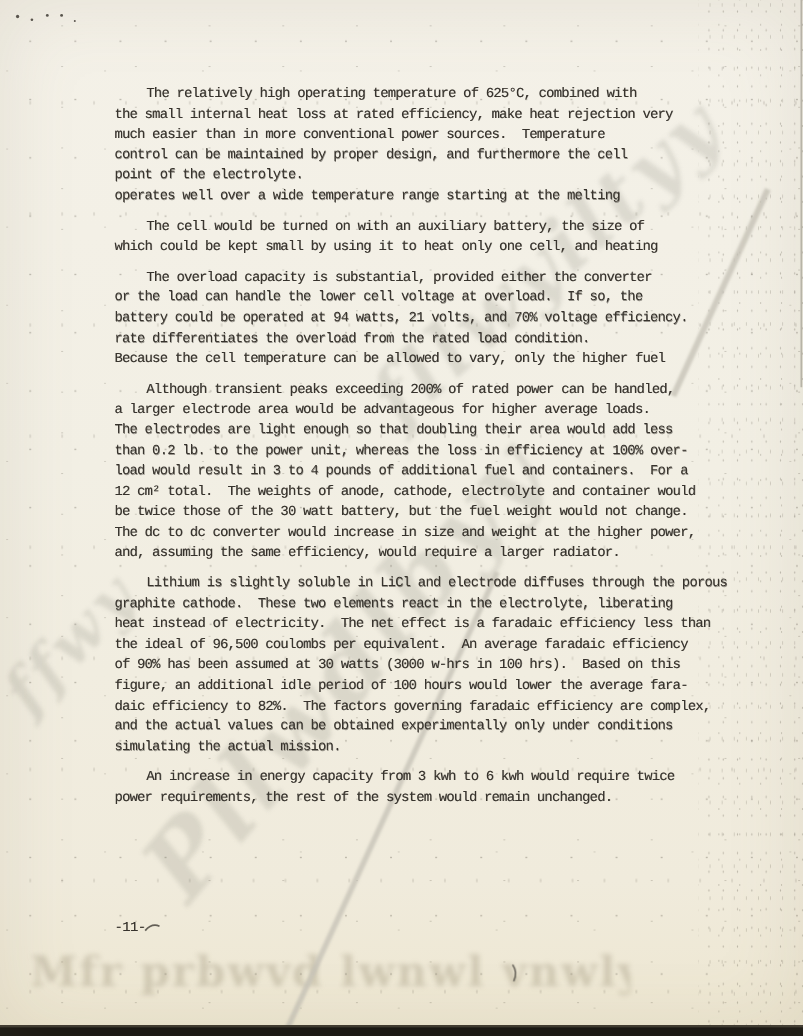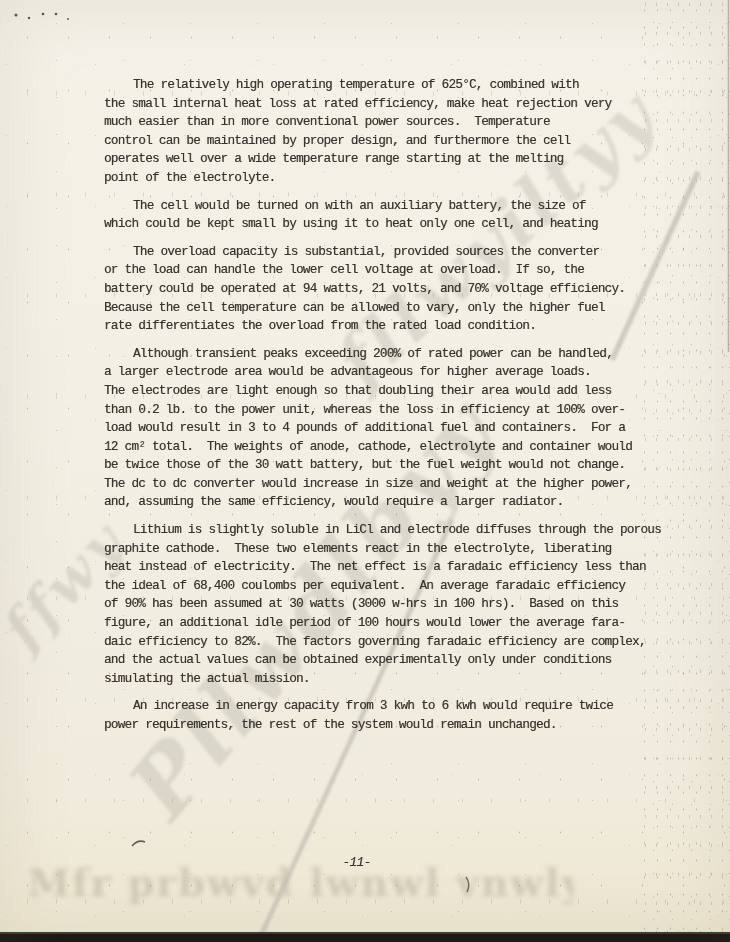--- a/index.html
+++ b/index.html
@@ -46,25 +46,24 @@
   }
   .doc-body .paragraph{margin:0 0 9px 0;}
   .doc-body .line{
     white-space:pre;
     font-size:12.6px;line-height:18.6px;letter-spacing:-0.7px;
     text-shadow:0.4px 0.4px 0.5px rgba(55,51,45,.5);
   }
   .doc-body .paragraph .line:first-child{text-indent:29px;}
 
   .page-number{
-    position:absolute;top:856px;left:104px;width:505px;text-align:center;
+    position:absolute;top:836px;left:104px;width:505px;
     color:#37332d;font-family:"Liberation Mono","DejaVu Sans Mono",monospace;
     font-size:12.6px;letter-spacing:-0.5px;
     text-shadow:0.4px 0.4px 0.5px rgba(55,51,45,.5);
-    font-style:italic;
   }
 
   
   .wm{
     position:absolute;pointer-events:none;
     font-family:"DejaVu Serif","Liberation Serif",serif;
     font-style:italic;font-weight:bold;
     color:rgba(109,105,92,.17);
     filter:blur(1.8px);
     letter-spacing:5px;white-space:pre;
@@ -123,50 +122,50 @@
       </filter>
     </defs>
   </svg>
 
   <div class="doc-body">
       <div class="paragraph">
         <div class="line">The relatively high operating temperature of 625°C, combined with</div>
         <div class="line">the small internal heat loss at rated efficiency, make heat rejection very</div>
         <div class="line">much easier than in more conventional power sources.  Temperature</div>
         <div class="line">control can be maintained by proper design, and furthermore the cell</div>
+        <div class="line">point of the electrolyte.</div>
         <div class="line">operates well over a wide temperature range starting at the melting</div>
-        <div class="line">point of the electrolyte.</div>
       </div>
       <div class="paragraph">
         <div class="line">The cell would be turned on with an auxiliary battery, the size of</div>
         <div class="line">which could be kept small by using it to heat only one cell, and heating</div>
       </div>
       <div class="paragraph">
-        <div class="line">The overload capacity is substantial, provided sources the converter</div>
+        <div class="line">The overload capacity is substantial, provided either the converter</div>
         <div class="line">or the load can handle the lower cell voltage at overload.  If so, the</div>
         <div class="line">battery could be operated at 94 watts, 21 volts, and 70% voltage efficiency.</div>
+        <div class="line">rate differentiates the overload from the rated load condition.</div>
         <div class="line">Because the cell temperature can be allowed to vary, only the higher fuel</div>
-        <div class="line">rate differentiates the overload from the rated load condition.</div>
       </div>
       <div class="paragraph">
         <div class="line">Although transient peaks exceeding 200% of rated power can be handled,</div>
         <div class="line">a larger electrode area would be advantageous for higher average loads.</div>
         <div class="line">The electrodes are light enough so that doubling their area would add less</div>
         <div class="line">than 0.2 lb. to the power unit, whereas the loss in efficiency at 100% over-</div>
         <div class="line">load would result in 3 to 4 pounds of additional fuel and containers.  For a</div>
         <div class="line">12 cm² total.  The weights of anode, cathode, electrolyte and container would</div>
         <div class="line">be twice those of the 30 watt battery, but the fuel weight would not change.</div>
         <div class="line">The dc to dc converter would increase in size and weight at the higher power,</div>
         <div class="line">and, assuming the same efficiency, would require a larger radiator.</div>
       </div>
       <div class="paragraph">
         <div class="line">Lithium is slightly soluble in LiCl and electrode diffuses through the porous</div>
         <div class="line">graphite cathode.  These two elements react in the electrolyte, liberating</div>
         <div class="line">heat instead of electricity.  The net effect is a faradaic efficiency less than</div>
-        <div class="line">the ideal of 68,400 coulombs per equivalent.  An average faradaic efficiency</div>
+        <div class="line">the ideal of 96,500 coulombs per equivalent.  An average faradaic efficiency</div>
         <div class="line">of 90% has been assumed at 30 watts (3000 w-hrs in 100 hrs).  Based on this</div>
         <div class="line">figure, an additional idle period of 100 hours would lower the average fara-</div>
         <div class="line">daic efficiency to 82%.  The factors governing faradaic efficiency are complex,</div>
         <div class="line">and the actual values can be obtained experimentally only under conditions</div>
         <div class="line">simulating the actual mission.</div>
       </div>
       <div class="paragraph">
         <div class="line">An increase in energy capacity from 3 kwh to 6 kwh would require twice</div>
         <div class="line">power requirements, the rest of the system would remain unchanged.</div>
       </div>

